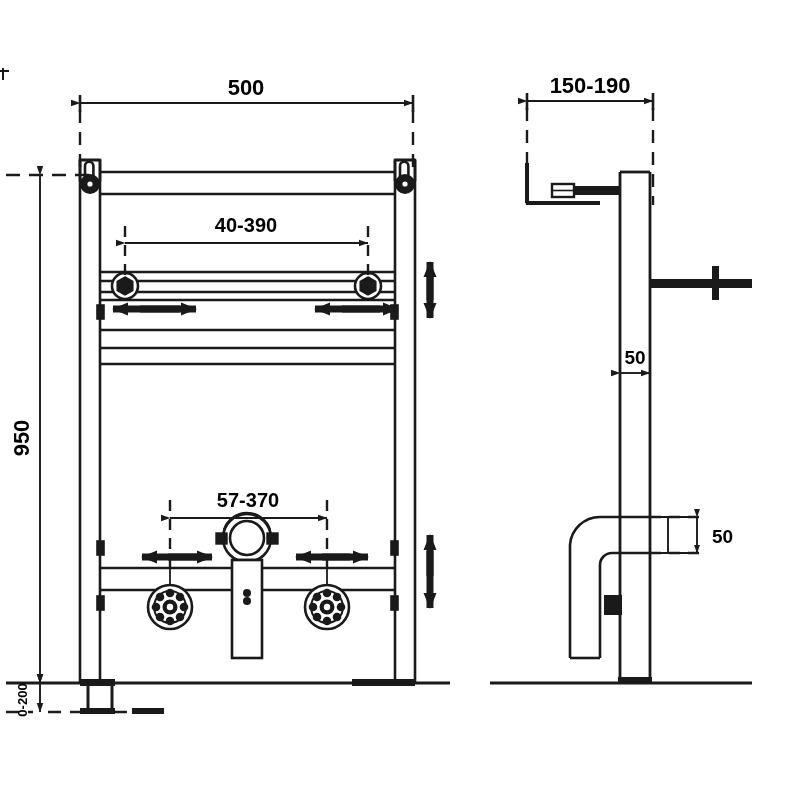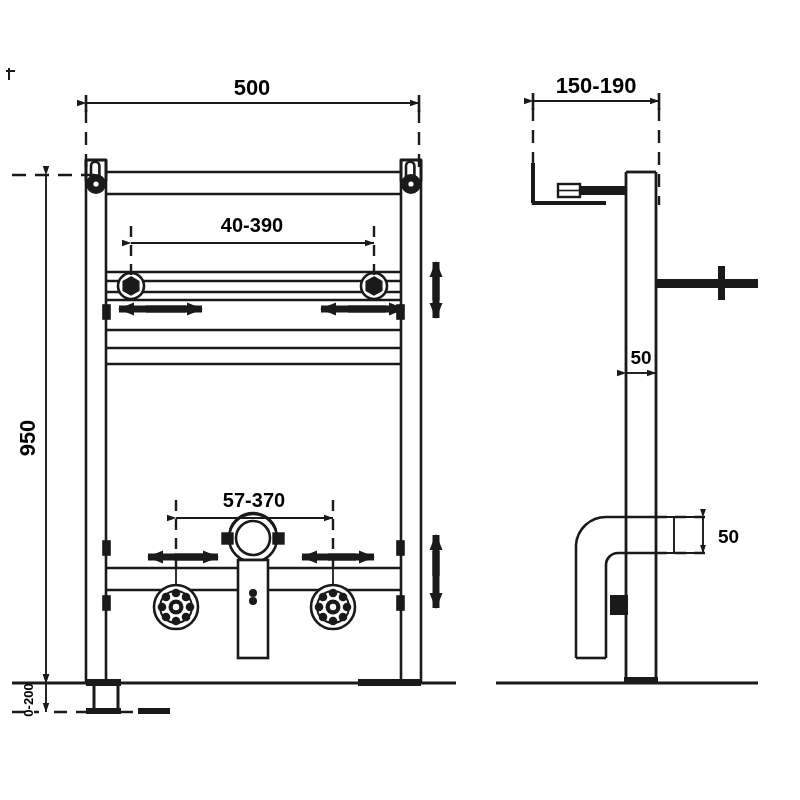--- a/index.html
+++ b/index.html
@@ -9,21 +9,20 @@
   }
   body {
     font-family: "Liberation Sans", sans-serif;
   }
   #sheet {
     position: relative;
     width: 752px;
     height: 800px;
     background: #ef4444;
     overflow: hidden;
-    margin-left: 6px;
   }
   #sheet svg {
     display: block;
   }
   .dim-text {
     font-family: "Liberation Sans", sans-serif;
     font-weight: bold;
     fill: #000000;
   }
   .dim-lg { font-size: 22px; }

